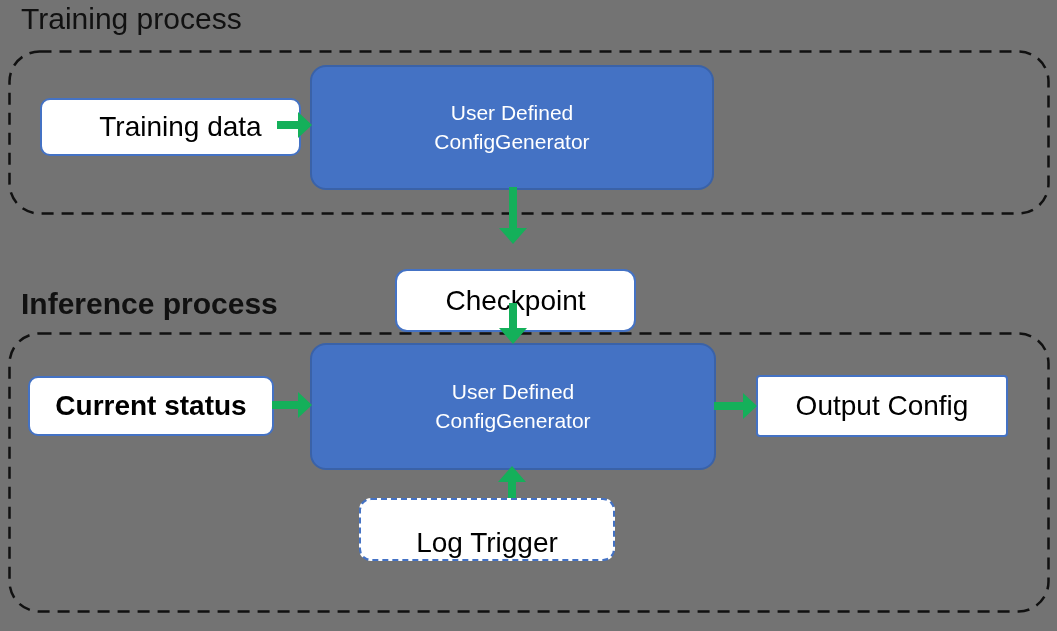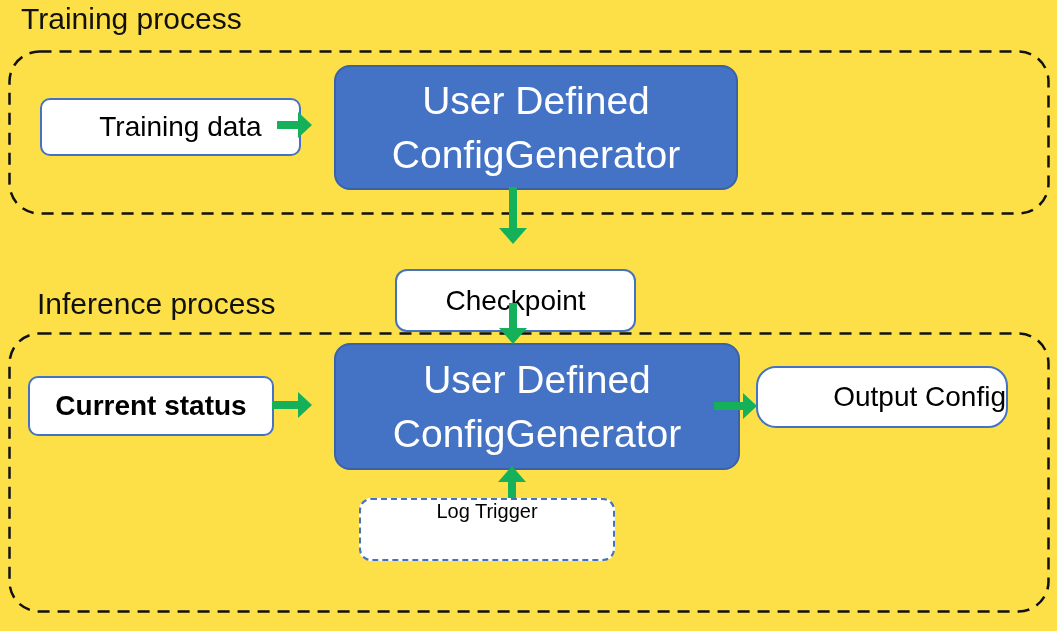--- a/index.html
+++ b/index.html
@@ -1,33 +1,33 @@
 <!DOCTYPE html>
 <html style="--generator-fill: #4472C4; --generator-border: #3A62A8; --box-border-blue: #4472C4; --trigger-dash-blue: #4472C4; --arrow-green: #14B05A; --container-dash: #111111; --text-on-blue: #FFFFFF; --text-dark: #000000;"><head>
 <meta charset="utf-8">
 <style>
   html, body { margin: 0; padding: 0; background: #ffffff; }
   .stage {
     position: relative;
     width: 1057px;
     height: 631px;
-    background: #fde047;
+    background: #737373;
     font-family: "Liberation Sans", sans-serif;
     overflow: hidden;
   }
 
   .section-title {
     position: absolute;
     font-size: 30px;
     color: #111111;
     white-space: nowrap;
     z-index: 2;
   }
   .t-train { left: 21px; top: 2px; }
-  .t-infer { left: 37px; top: 287px; }
+  .t-infer { left: 21px; top: 287px; font-weight: bold; }
 
   .outline { position: absolute; z-index: 1; }
   .c-train { left: 8px; top: 50px; }
   .c-infer { left: 8px; top: 332px; }
   .outline rect {
     fill: none;
     stroke: var(--container-dash, #111111);
     stroke-width: 2.5;
     stroke-dasharray: 12 8;
   }
@@ -40,50 +40,49 @@
     align-items: center;
     justify-content: center;
     font-size: 28px;
     color: var(--text-dark, #000000);
     z-index: 2;
     white-space: nowrap;
   }
   .training-data  { left: 40px;  top: 98px;  width: 237px; height: 54px; border-radius: 10px; padding-left: 20px; }
   .current-status { left: 28px;  top: 376px; width: 242px; height: 56px; border-radius: 10px; font-weight: bold; }
   .checkpoint     { left: 395px; top: 244px; width: 237px; height: 59px; border-radius: 12px; margin-top: 25px; }
-  .output-config  { left: 756px; top: 366px; width: 248px; height: 58px; border-radius: 20px; justify-content: flex-end; }
+  .output-config  { left: 756px; top: 375px; width: 248px; height: 58px; border-radius: 4px; }
 
   .gen-box {
     position: absolute;
     background: var(--generator-fill, #4472C4);
     border: 2px solid var(--generator-border, #3A62A8);
     border-radius: 16px;
     color: var(--text-on-blue, #ffffff);
     display: flex;
     flex-direction: column;
     align-items: center;
     justify-content: center;
-    font-size: 39px;
+    font-size: 21px;
     line-height: 1.38;
     z-index: 2;
     text-align: center;
-    margin-left: 24px;
   }
   .gen1 { left: 310px; top: 65px;  width: 400px; height: 121px; }
   .gen2 { left: 310px; top: 343px; width: 402px; height: 123px; }
 
   .trigger {
     position: absolute;
     background: #ffffff;
     border: 2px dashed var(--trigger-dash-blue, #4472C4);
     border-radius: 12px;
     display: flex;
-    align-items: flex-start;
+    align-items: flex-end;
     justify-content: center;
-    font-size: 20px;
+    font-size: 28px;
     color: var(--text-dark, #000000);
     white-space: nowrap;
   }
   .log   { left: 359px; top: 498px; width: 252px; height: 59px; z-index: 2; }
   .clock { left: 432px; top: 548px; width: 260px; height: 58px; z-index: 3; }
 
   .arrow { position: absolute; z-index: 4; }
   .arrow svg rect, .arrow svg polygon { fill: var(--arrow-green, #14B05A); }
   .a1 { left: 277px; top: 112px; }
   .a2 { left: 499px; top: 187px; }

